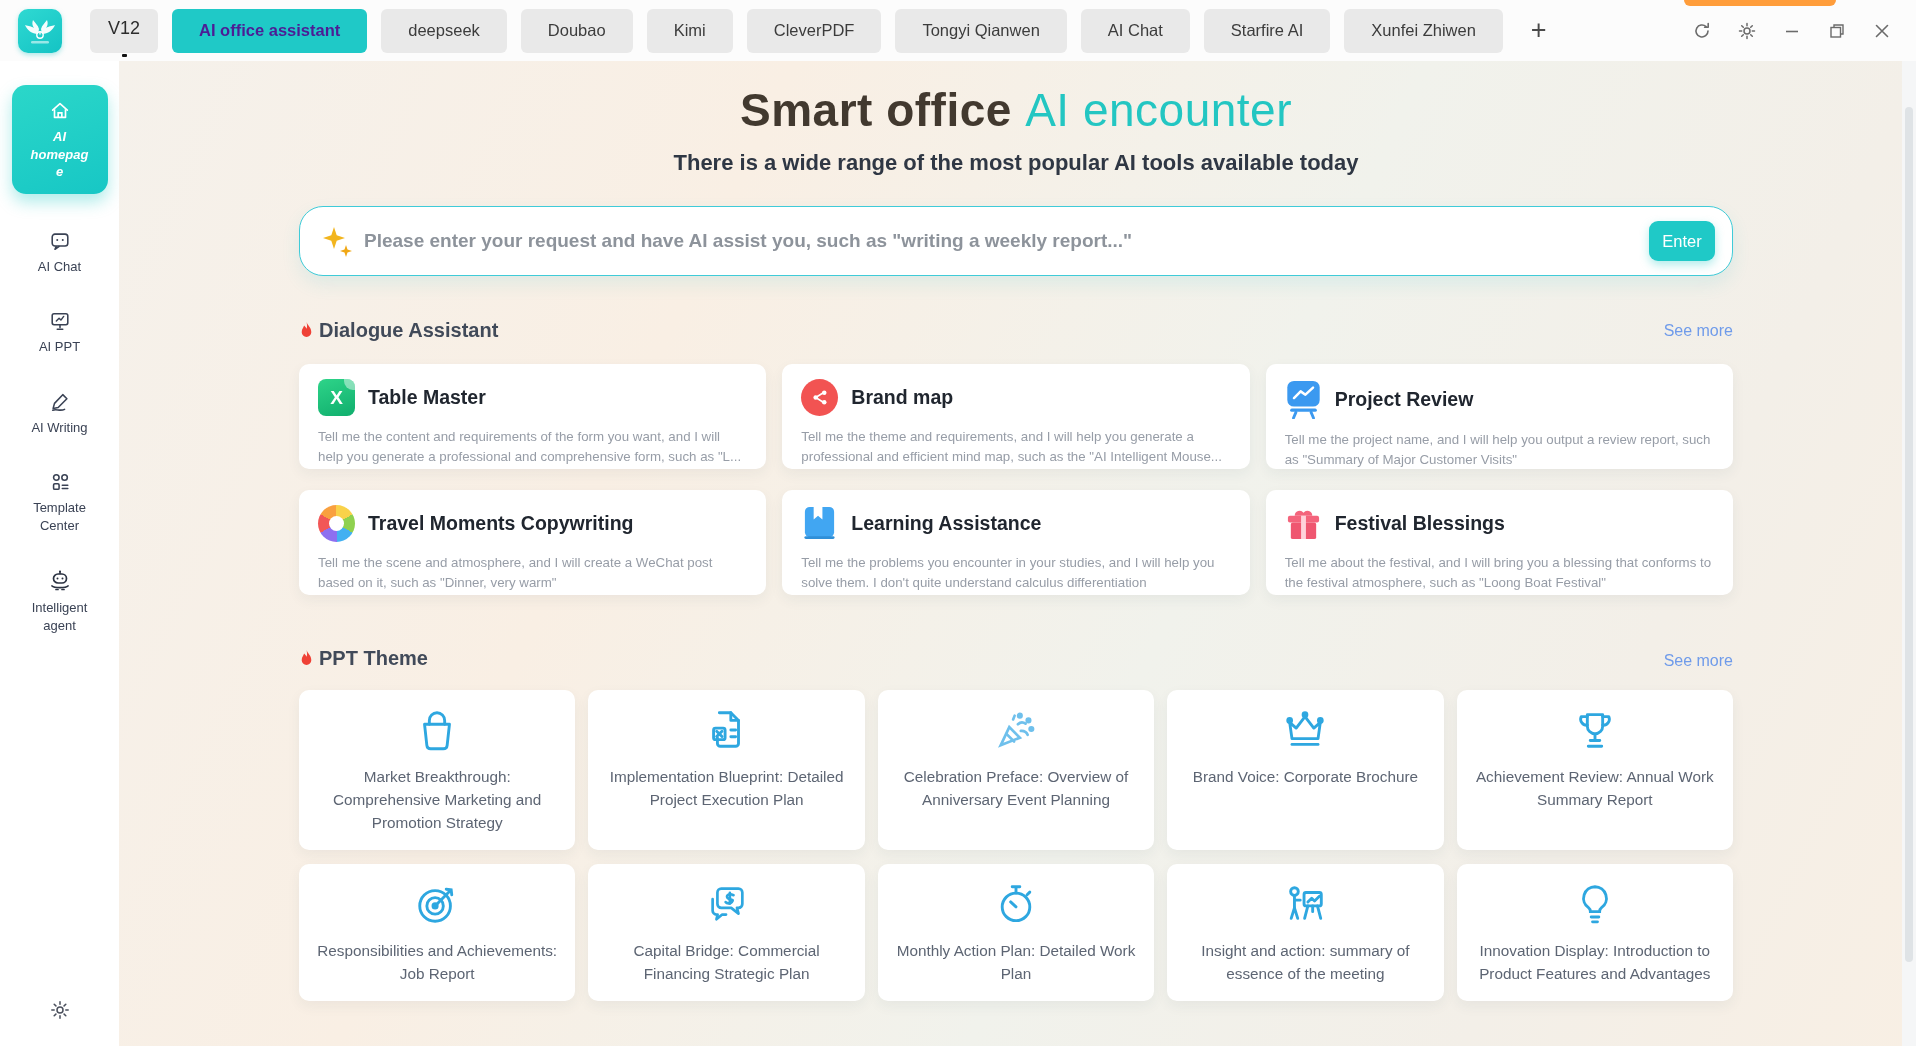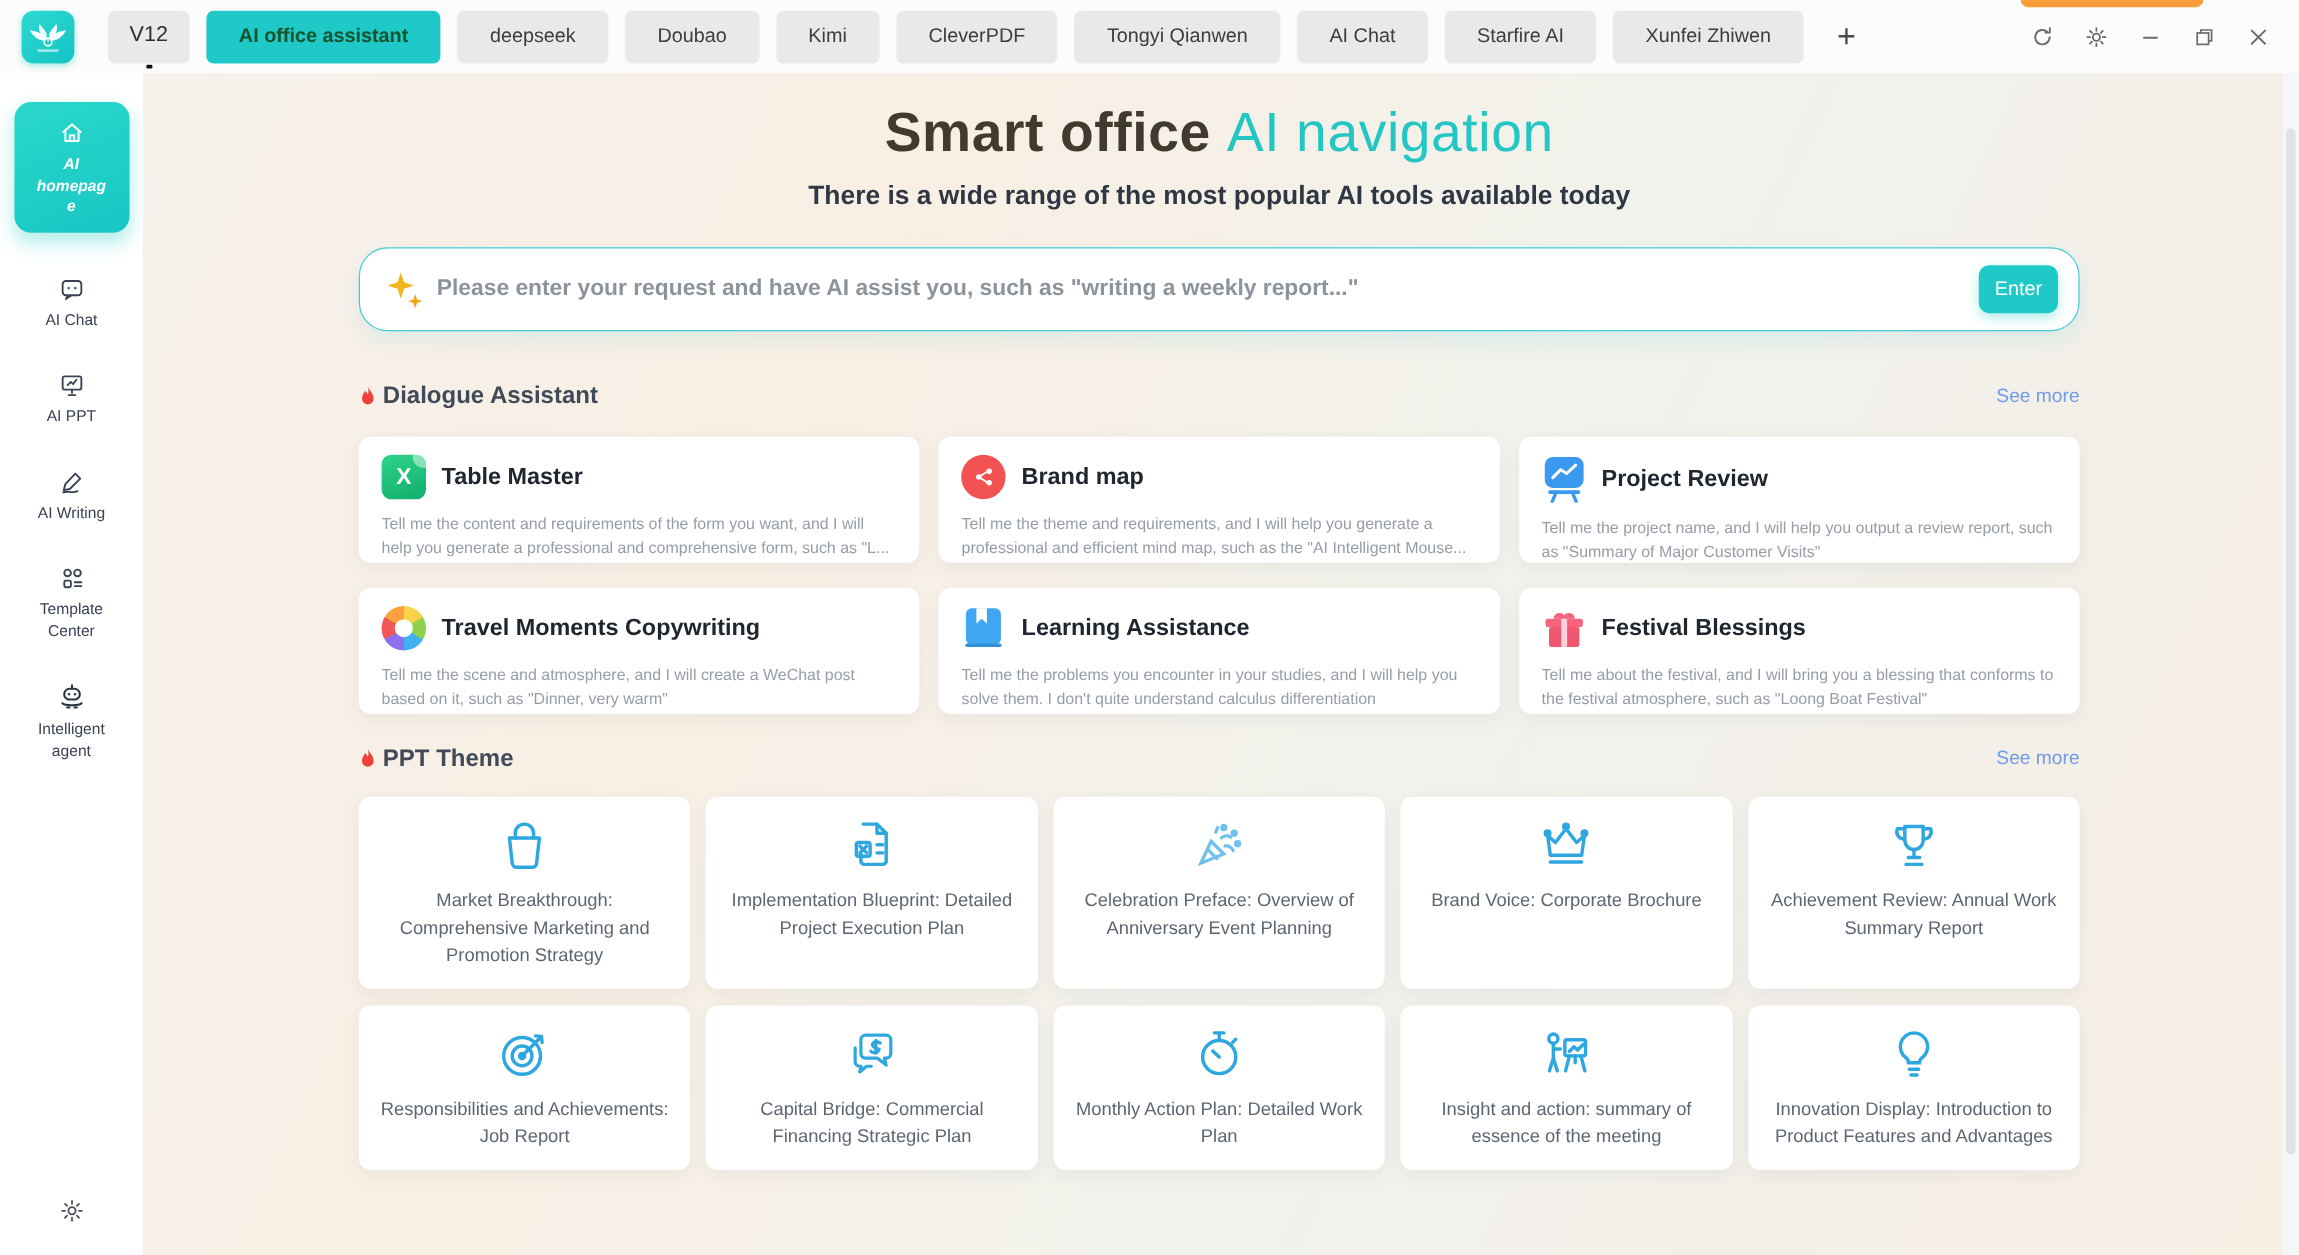--- a/index.html
+++ b/index.html
@@ -13,21 +13,21 @@
     background:linear-gradient(145deg,#2fd9d2,#14c3c4); display:flex; align-items:center; justify-content:center;
     box-shadow:0 2px 5px rgba(20,195,196,.35); }
   .device-tab { margin-left:28px; height:44px; background:#e9e9e9; border-radius:6px;
     display:flex; align-items:center; gap:9px; padding:0 18px;flex-direction:column; }
   .device-tab .v { font-size:18px; color:#2d2d2d; }
   .battery { width:11px; height:19px; background:#111; border-radius:2px; position:relative; }
   .battery::before { content:""; position:absolute; top:-3px; left:3px; width:5px; height:3px; background:#111; border-radius:1px; }
   .tabs { display:flex; align-items:center; }
   .tab { height:44px; margin-left:14px; background:#e9e9e9; border-radius:6px;
     padding:0 27px; display:flex; align-items:center; font-size:16.5px; color:#3c3c3c; cursor:default; white-space:nowrap; }
-  .tab.active { background:#1fc9c7; color:#14532d; font-weight:bold; }
+  .tab.active { background:#1fc9c7; color:#4c1d95; font-weight:bold; }
   .newtab { margin-left:20px; font-size:27px; color:#4a4a4a; line-height:1; padding:4px 8px; }
   .win-controls { position:absolute; right:24px; top:0; height:61px; display:flex; align-items:center; gap:25px; }
   .win-controls .wc { display:flex; align-items:center; justify-content:center; width:20px; height:20px; }
   .orange-sliver { position:absolute; top:0; right:80px; width:152px; height:6px;
     background:#ff9d3b; border-radius:0 0 7px 7px; }
 
   
   .app-body { display:flex; height:985px; }
   .sidebar { width:119px; background:#ffffff; display:flex; flex-direction:column; align-items:center; padding-top:24px; flex:0 0 auto; }
   .side-item { display:flex; flex-direction:column; align-items:center; margin-bottom:35px;
@@ -57,21 +57,21 @@
   .searchbar input::placeholder { color:#8d939b; opacity:1; }
   .enter-btn { width:66px; height:40px; background:#1fc9c7; color:#fff; font-size:16.5px;
     border:none; border-radius:9px; cursor:pointer; box-shadow:0 4px 10px rgba(31,201,199,.35);
     font-family:"Liberation Sans","DejaVu Sans",sans-serif; }
 
   
   .section-head { display:flex; align-items:center; justify-content:space-between; }
   .sh-left { display:flex; align-items:center; gap:5px; font-size:20px; font-weight:600; color:#414a59; }
   .see-more { font-size:16px; color:#6f9bea; cursor:pointer; }
   .dlg-head { margin-top:43px; }
-  .ppt-head { margin-top:26px; }
+  .ppt-head { margin-top:52px;align-items:flex-end; }
 
   .dlg-grid { margin-top:22px; display:grid; grid-template-columns:repeat(3,1fr); gap:21px 16px; }
   .dlg-card { background:#fff; border-radius:10px; padding:15px 19px 14px; height:105px;
     box-shadow:0 5px 14px rgba(40,60,90,.06); overflow:hidden; cursor:pointer; }
   .dlg-top { display:flex; align-items:center; gap:13px; }
   .dlg-title { font-size:19.5px; font-weight:600; color:#20262f; }
   .dlg-desc { margin-top:11px; font-size:13.3px; line-height:1.48; color:#979da7;
     max-height:41px; overflow:hidden; }
 
   .ico-box { width:37px; height:37px; border-radius:8px; display:flex; align-items:center;
@@ -241,21 +241,21 @@
         </svg>
     </div>
   </div>
 
   <div class="main">
     <div class="container">
 
       <div class="hero">
         <div class="hero-title">
           <span>Smart office</span>
-          <span class="accent">AI navigation</span>
+          <span class="accent">AI encounter</span>
         </div>
         <div class="hero-sub">There is a wide range of the most popular AI tools available today</div>
       </div>
 
       <div class="searchbar">
         <svg width="34" height="34" viewBox="0 0 34 34">
           <path d="M14 3l2.7 8.3L25 14l-8.3 2.7L14 25l-2.7-8.3L3 14l8.3-2.7z" fill="#f2b51e"></path>
           <path d="M26 21l1.5 4.5L32 27l-4.5 1.5L26 33l-1.5-4.5L20 27l4.5-1.5z" fill="#f0a714"></path>
         </svg>
         <input type="text" value="" placeholder="Please enter your request and have AI assist you, such as &quot;writing a weekly report...&quot;" style="">

